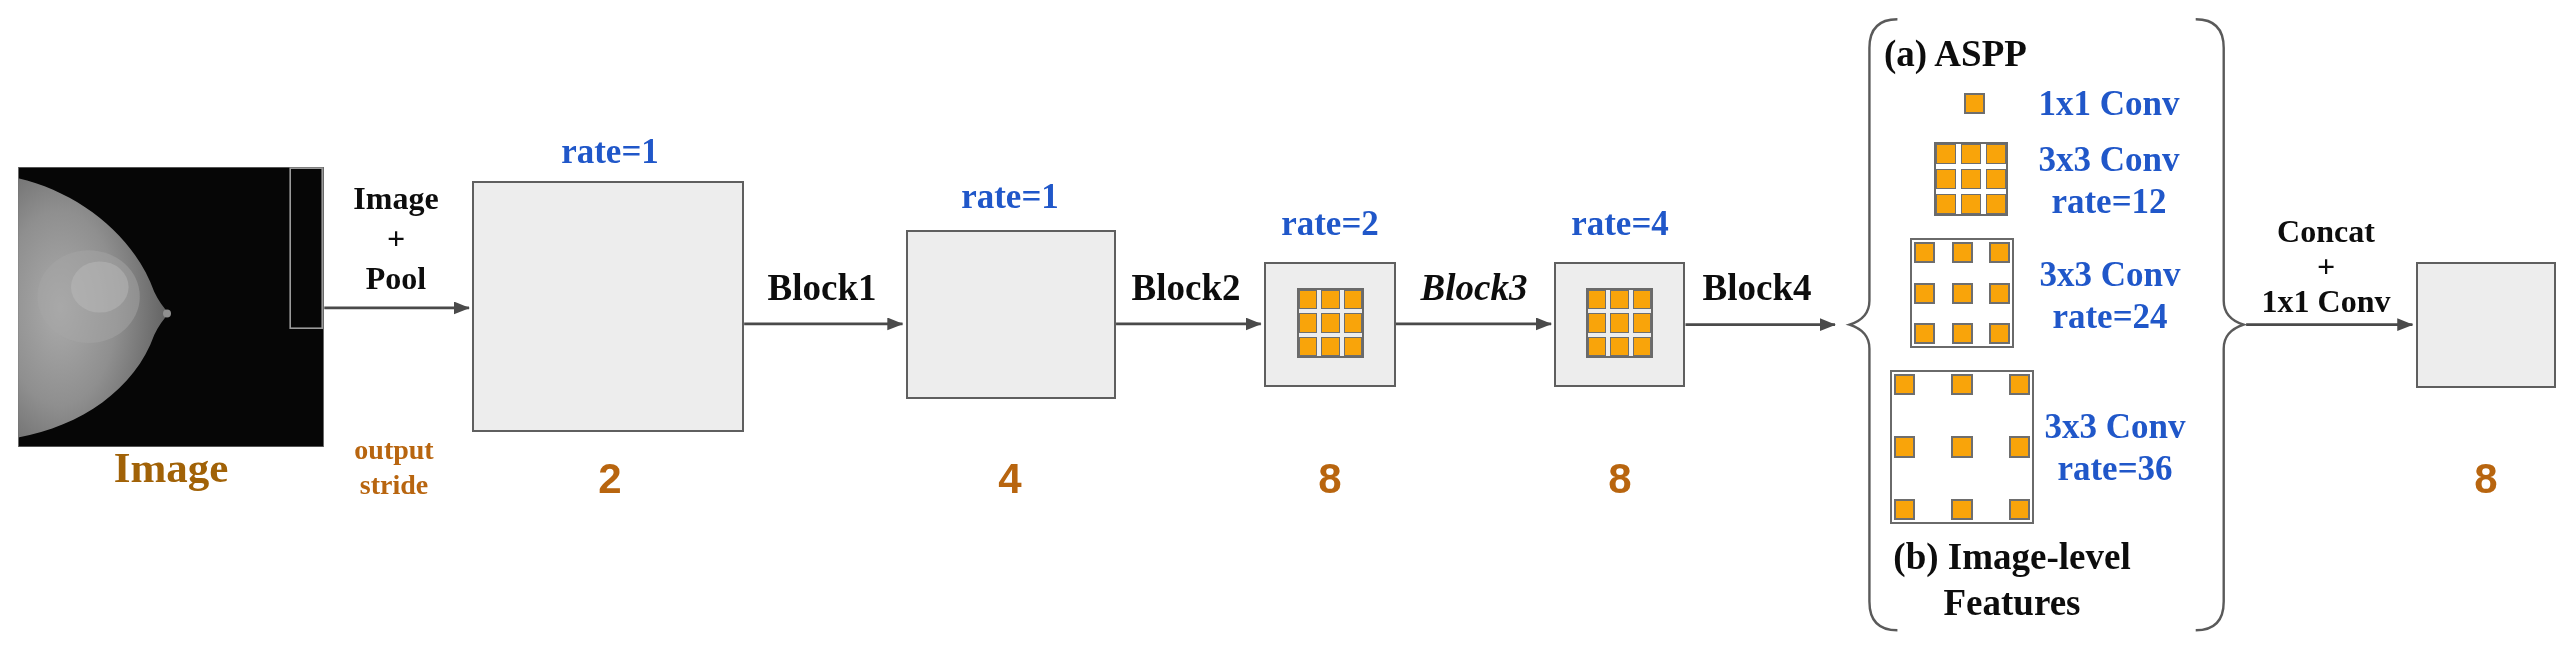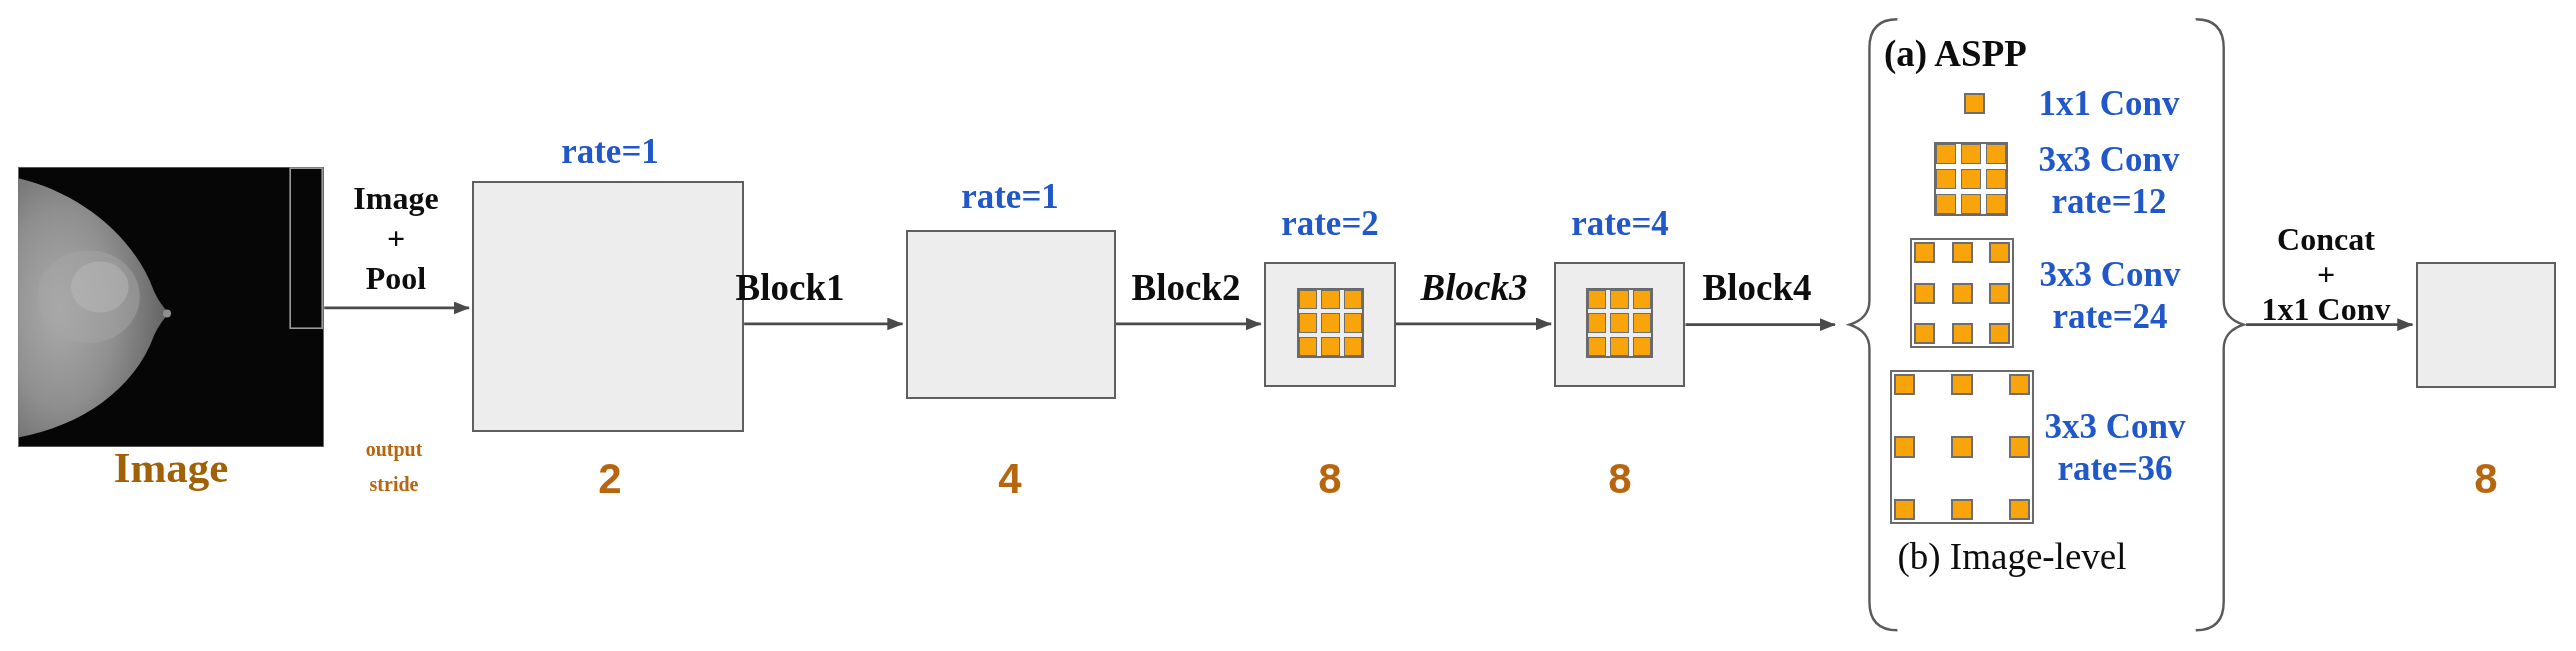--- a/index.html
+++ b/index.html
@@ -7,24 +7,24 @@
        font-family:"Liberation Serif",serif;}
   .abs{position:absolute;}
   .ctr{transform:translateX(-50%);text-align:center;white-space:nowrap;}
   .line{display:block;}
   .blk{background:#EDEDED;border:2.4px solid #5F5F5F;box-sizing:border-box;}
   .blocklab{font-weight:bold;color:#0d0d0d;font-size:37px;line-height:1;}
   .ratelab{font-weight:bold;color:#2057C9;font-size:35px;line-height:1;}
   .num{font-weight:bold;color:#B8650F;font-size:42px;line-height:1;
        font-family:"Liberation Sans",sans-serif;}
   .stemlab{font-weight:bold;font-size:32px;line-height:40px;color:#0d0d0d;}
-  .oslab{font-weight:bold;font-size:20px;line-height:35px;color:#B8650F;}
+  .oslab{font-weight:bold;font-size:28px;line-height:35px;color:#B8650F;}
   .bluestack{font-weight:bold;color:#2057C9;font-size:35px;line-height:42px;}
   .asppTitle{font-weight:bold;font-size:37px;color:#0d0d0d;line-height:1;}
-  .asppFooter{font-weight:normal;font-size:37px;line-height:46px;color:#0d0d0d;text-align:center;}
+  .asppFooter{font-weight:bold;font-size:37px;line-height:46px;color:#0d0d0d;text-align:center;}
   .concatlab{font-weight:bold;font-size:32px;line-height:35px;color:#0d0d0d;}
   .imglab{font-weight:bold;font-size:43px;line-height:1;color:#a16207;}
   .tgrid{display:grid;grid-template-columns:repeat(3,1fr);
          grid-template-rows:repeat(3,1fr);border:2.4px solid #6A6A6A;
          box-sizing:border-box;}
   .tgrid>div{background:#F9A40A;border:1.6px solid #6E6E6E;}
   .sgrid{display:flex;flex-direction:column;justify-content:space-between;
          border:2.4px solid #6A6A6A;box-sizing:border-box;padding:1.6px;}
   .srow{display:flex;justify-content:space-between;}
   .sq{background:#F9A40A;border:2.4px solid #6E6E6E;box-sizing:border-box;}
@@ -75,21 +75,21 @@
   <span class="line">Pool</span>
 </div>
 <div class="abs ctr oslab" style="left:394px;top:432px;">
   <span class="line">output</span>
   <span class="line">stride</span>
 </div>
 
 <div class="abs ctr ratelab" style="left:610px;top:134px;">rate=1</div>
 <div class="abs blk" style="left:472px;top:181px;width:272px;height:251px;"></div>
 <div class="abs ctr num" style="left:610px;top:458px;">2</div>
-<div class="abs ctr blocklab" style="left:790px;top:269px;">Block1</div>
+<div class="abs ctr blocklab" style="left:822px;top:269px;">Block1</div>
 
 <div class="abs ctr ratelab" style="left:1010px;top:179px;">rate=1</div>
 <div class="abs blk" style="left:906px;top:230px;width:210px;height:169px;"></div>
 <div class="abs ctr num" style="left:1010px;top:458px;">4</div>
 <div class="abs ctr blocklab" style="left:1186px;top:269px;">Block2</div>
 
 <div class="abs ctr ratelab" style="left:1330px;top:206px;">rate=2</div>
 <div class="abs blk" style="left:1264px;top:262px;width:132px;height:125px;"></div>
 <div class="abs tgrid" style="left:1297px;top:288px;width:67px;height:70px;gap:4px;">
   <div></div>
@@ -183,22 +183,23 @@
     <span class="sq" style="width:21.6px;height:21.6px;"></span>
   </div>
 </div>
 <div class="abs ctr bluestack" style="left:2115px;top:406px;">
   <span class="line">3x3 Conv</span>
   <span class="line">rate=36</span>
 </div>
 
 <div class="abs ctr asppFooter" style="left:2012px;top:534px;">
   <span class="line">(b) Image-level</span>
-</div>
-
-<div class="abs ctr concatlab" style="left:2326px;top:222px;">
+  <span class="line">Features</span>
+</div>
+
+<div class="abs ctr concatlab" style="left:2326px;top:214px;">
   <span class="line">Concat</span>
   <span class="line">+</span>
   <span class="line">1x1 Conv</span>
 </div>
 <div class="abs blk" style="left:2416px;top:262px;width:140px;height:126px;"></div>
 <div class="abs ctr num" style="left:2486px;top:458px;">8</div>
 
 
 </body></html>

